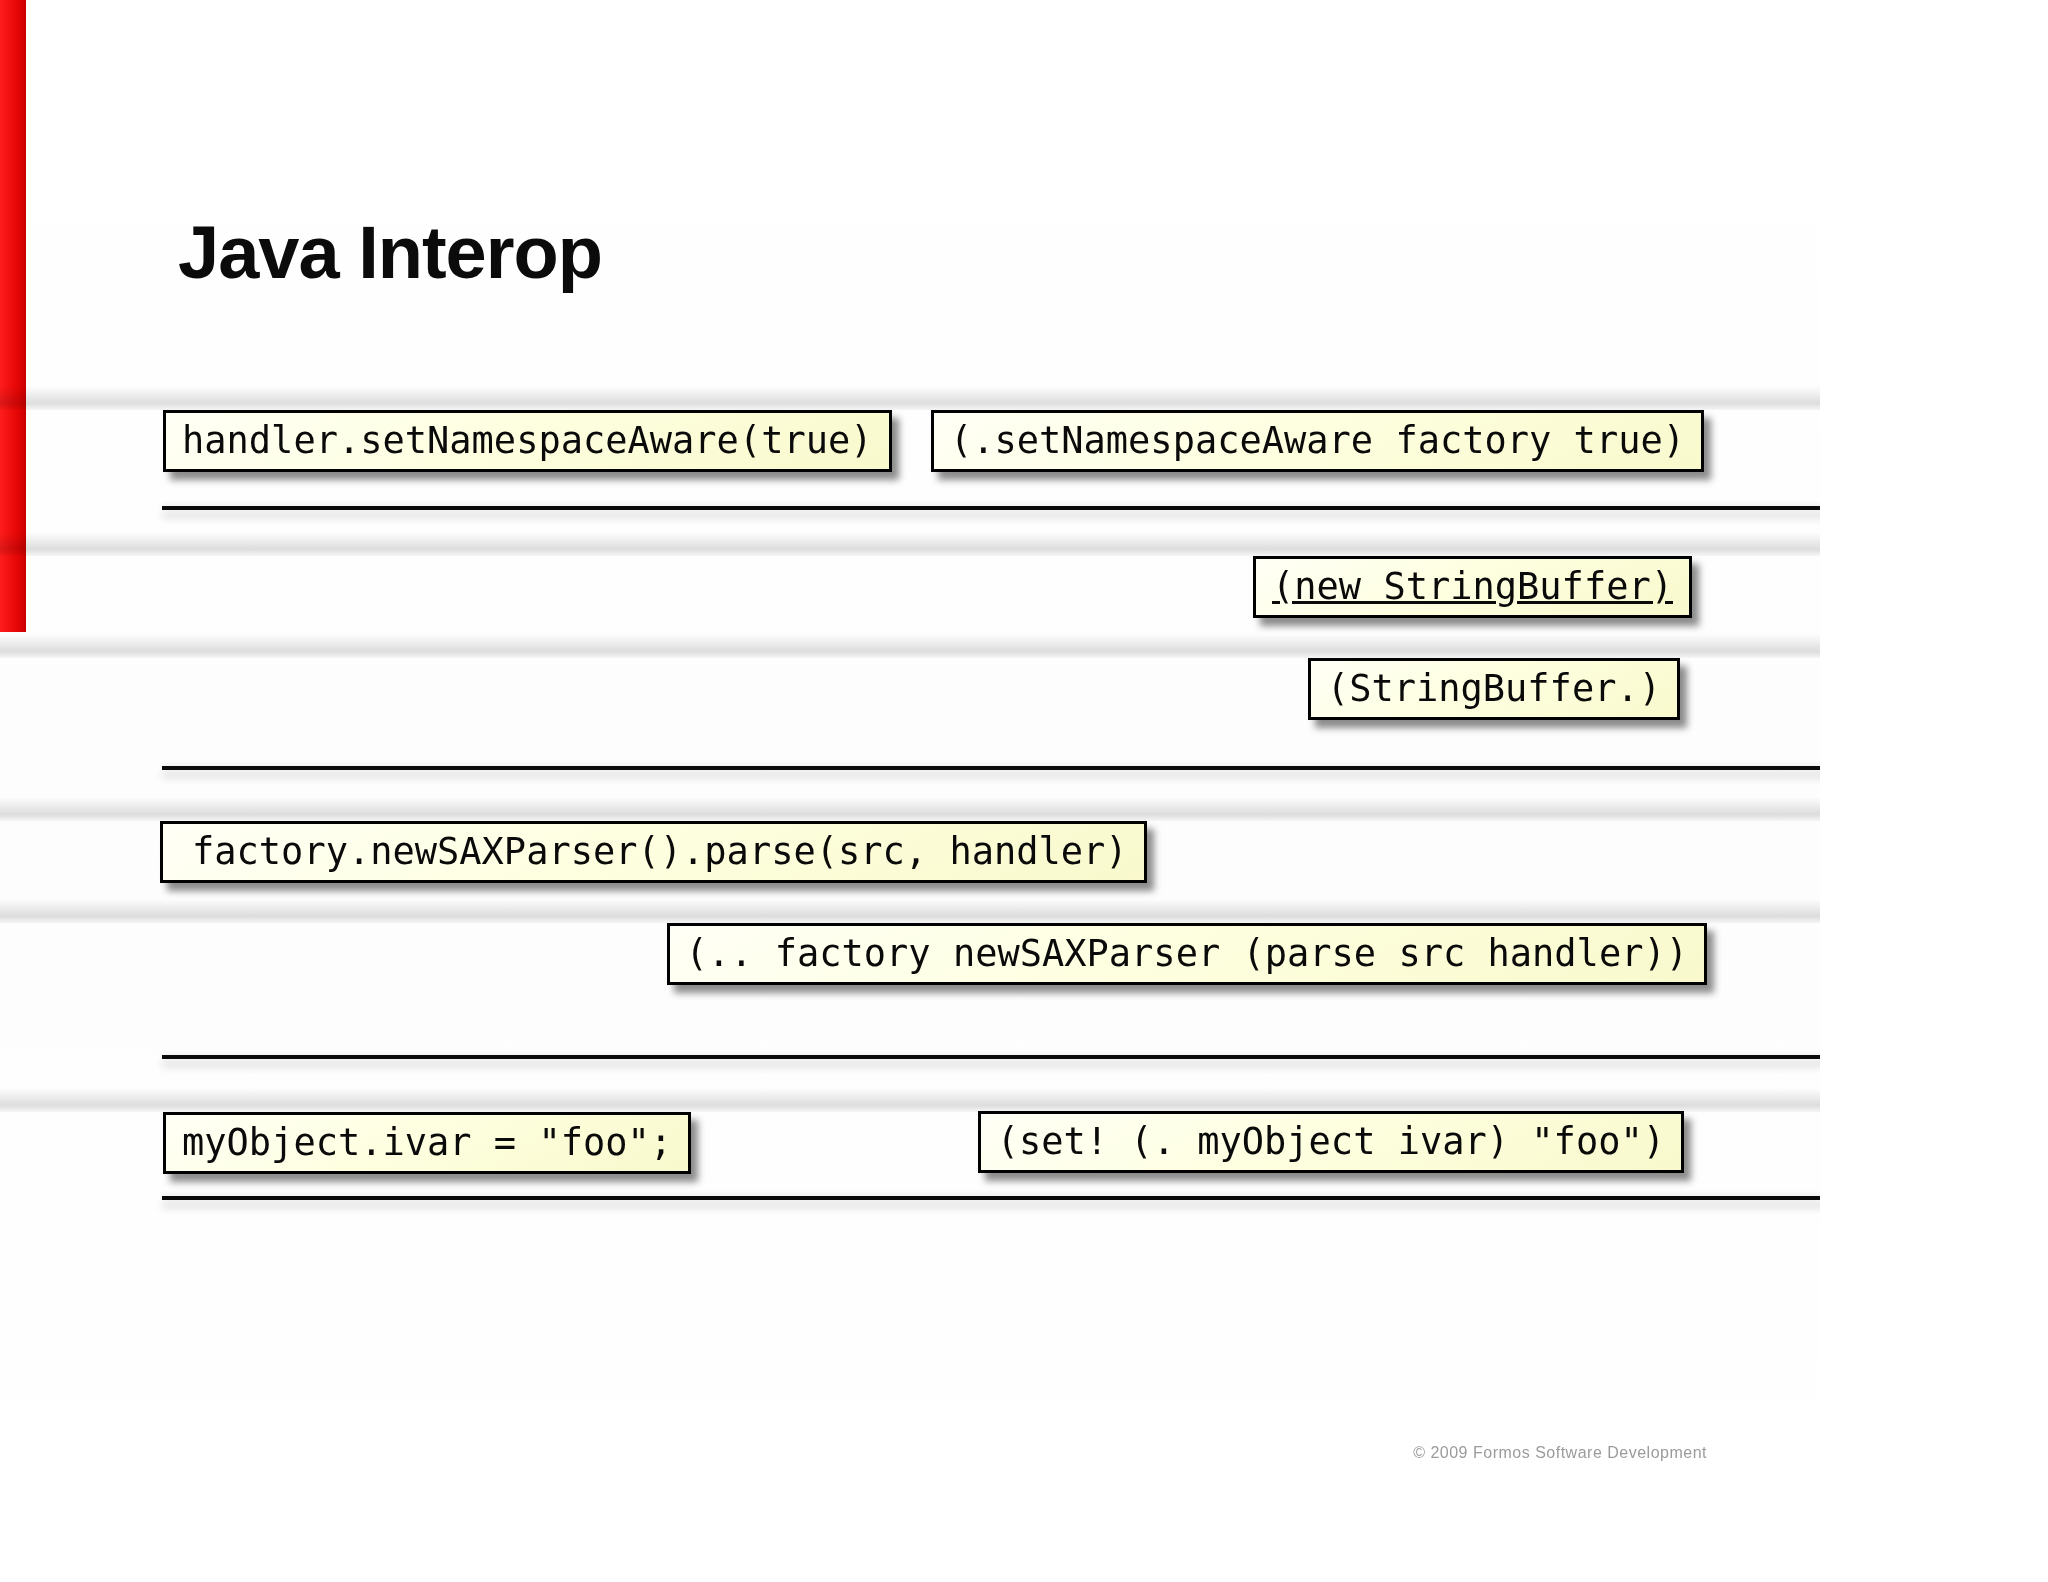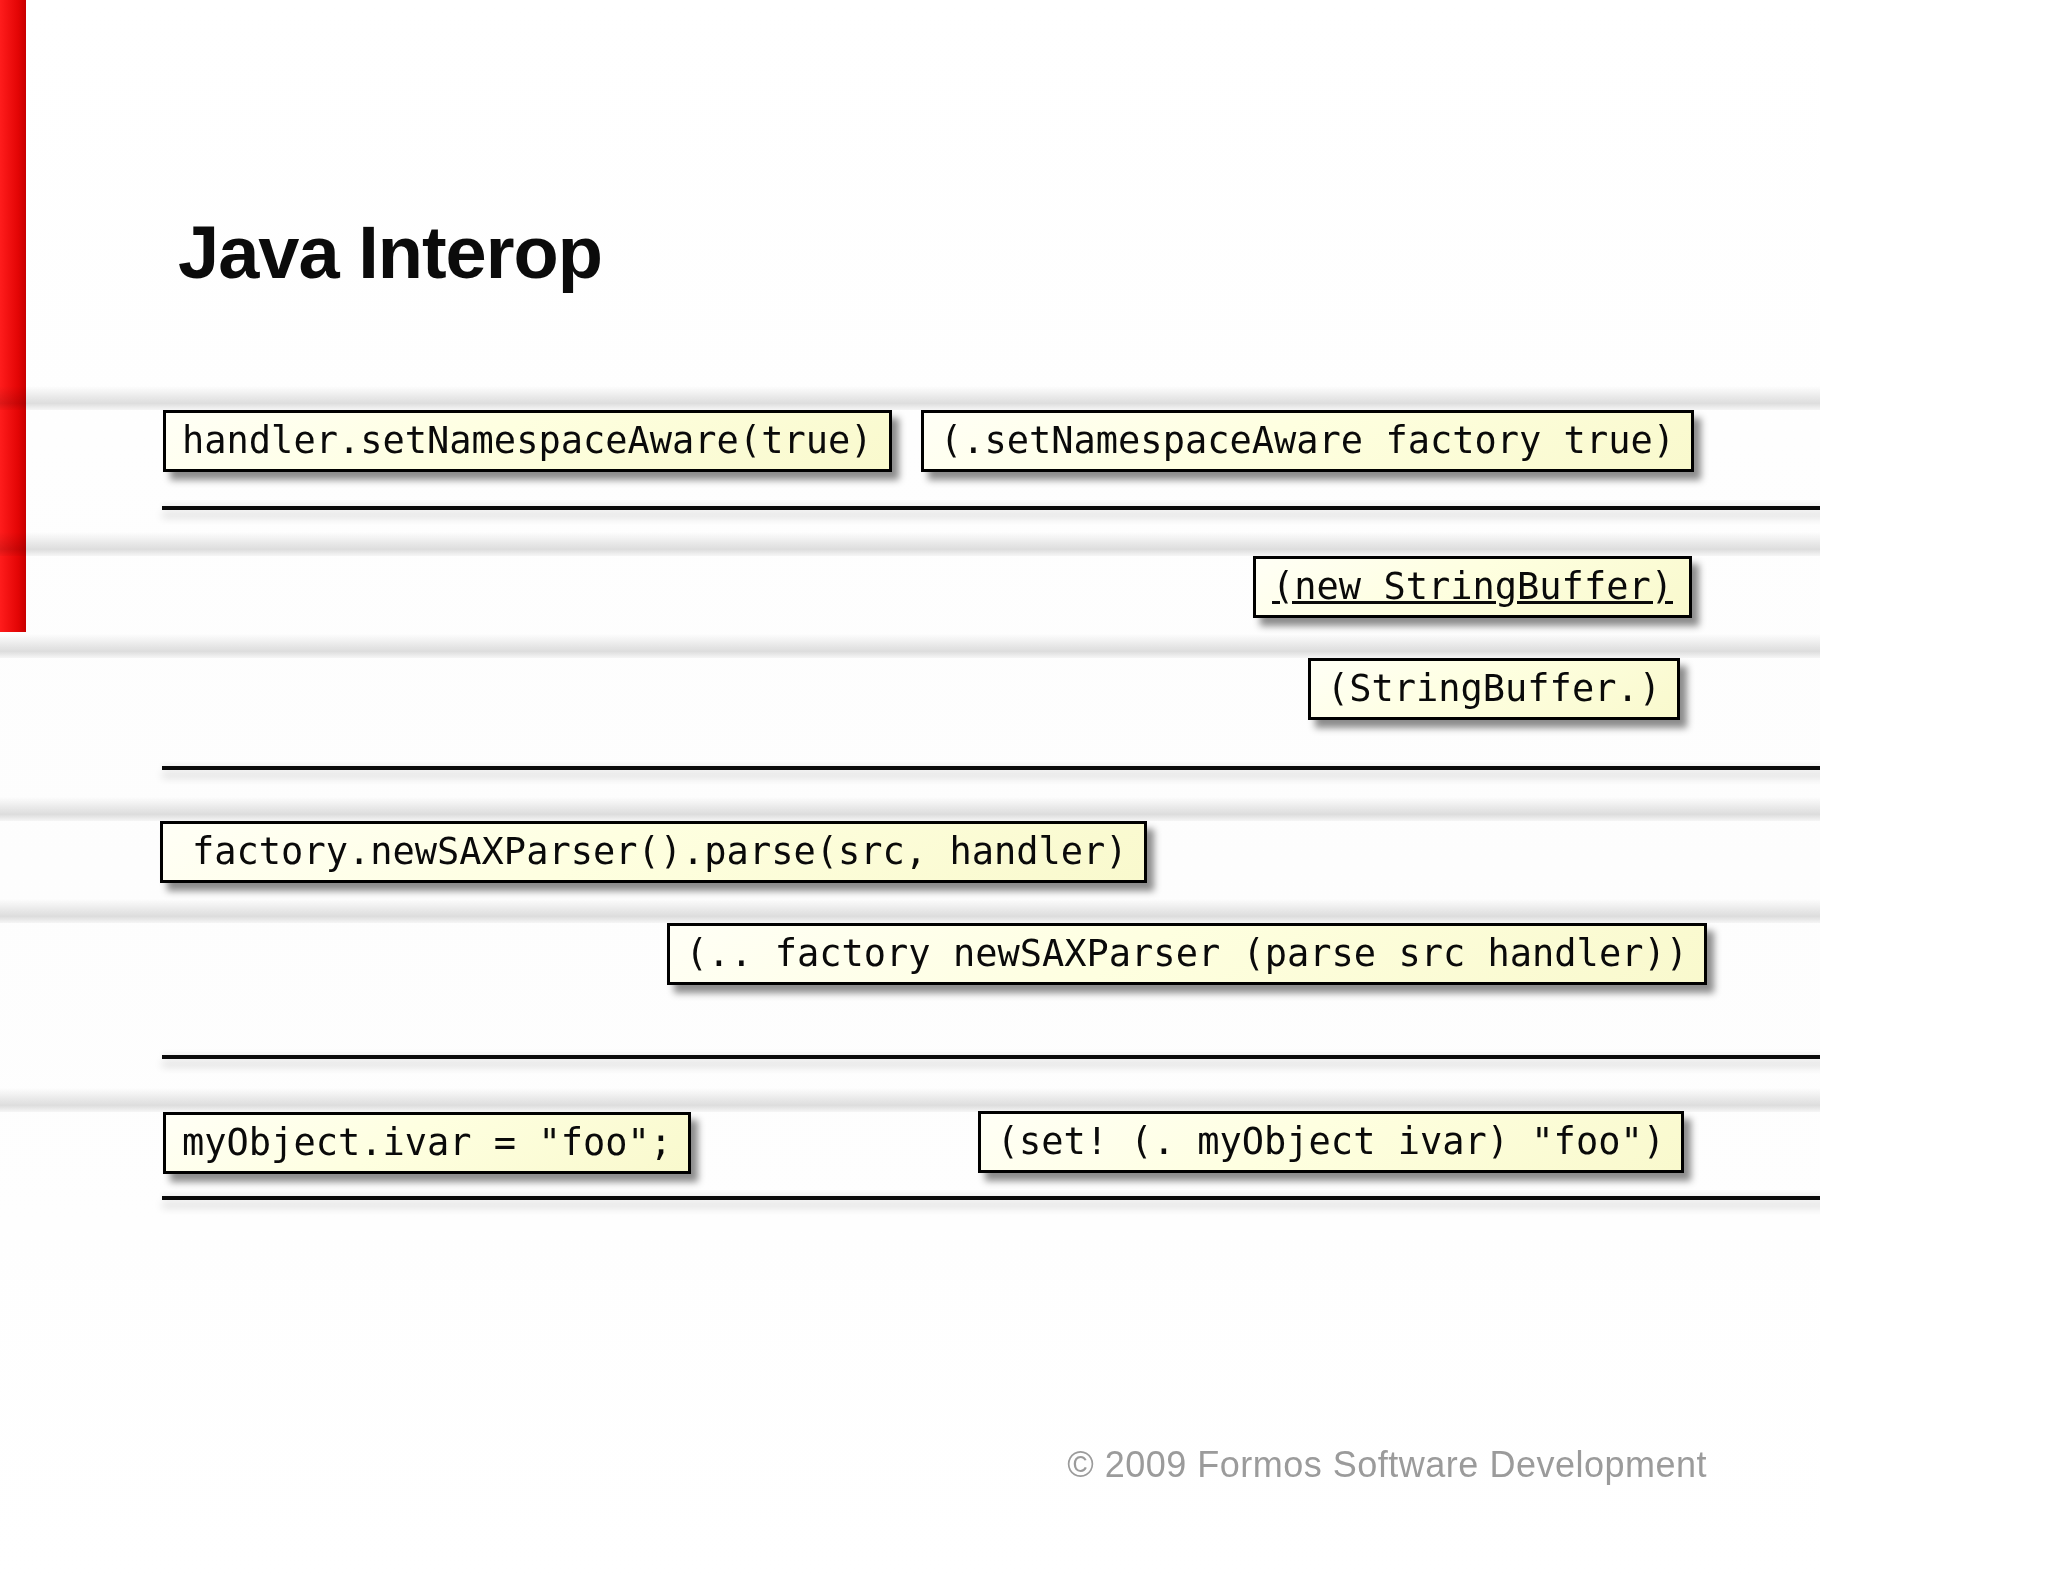--- a/index.html
+++ b/index.html
@@ -72,28 +72,28 @@
     width: 1740px;
     height: 4px;
     background: #0a0a0a;
     box-shadow: 0 7px 8px rgba(0,0,0,0.20), 0 -2px 5px rgba(0,0,0,0.07);
   }
 
   .copyright {
     position: absolute;
     top: 1444px;
     right: 113px;
-    font-size: 36px;
+    font-size: 16px;
     color: #9b9b9b;
     letter-spacing: 0.5px;
   }
 
   
   #box-r1-java    { left: 163px;  top: 410px; }
-  #box-r1-clj     { right: 126px; top: 410px; }
+  #box-r1-clj     { right: 116px; top: 410px; }
   #line-1         { top: 506px; }
 
   #box-r2-java    { left: 160px;  top: 556px; }
   #box-r2-clj-a   { right: 128px; top: 556px; text-decoration: underline; }
   #box-r2-clj-b   { right: 140px; top: 658px; }
   #line-2         { top: 766px; }
 
   #box-r3-java    { left: 160px;  top: 821px; padding-left: 29px; }
   #box-r3-clj     { right: 113px; top: 923px; }
   #line-3         { top: 1055px; }

